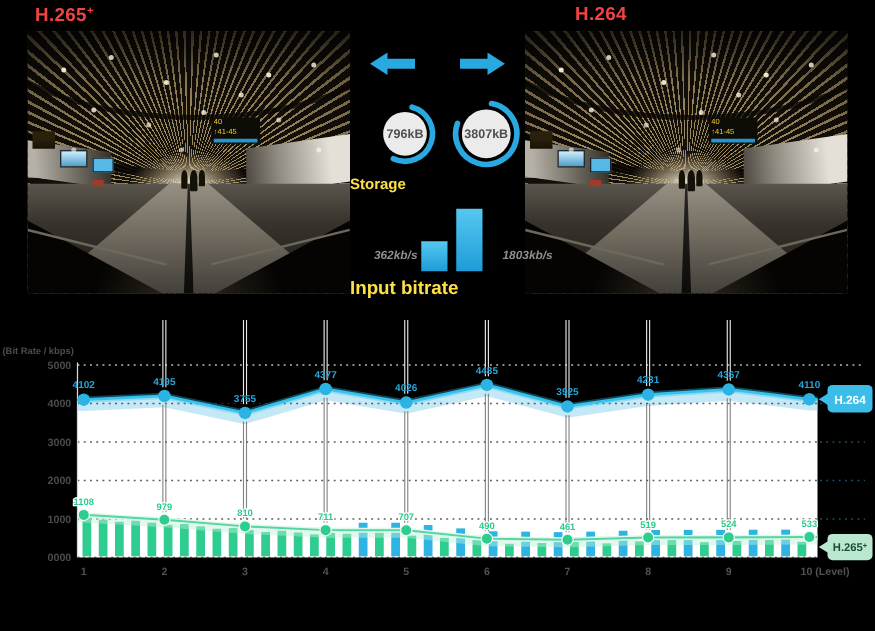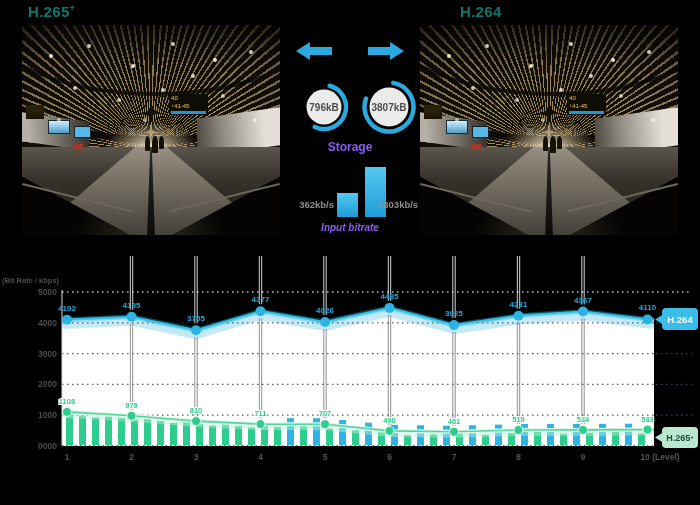--- a/index.html
+++ b/index.html
@@ -1,20 +1,20 @@
 <!DOCTYPE html>
 <html><head>
 <meta charset="utf-8">
 <style>
   html,body{margin:0;padding:0;background:#000;}
   body{font-family:"Liberation Sans", sans-serif;}
   .stage{position:relative;width:700px;height:505px;background:#000;overflow:hidden;}
 
   
-  .codec-label{position:absolute;top:3px;font-size:15px;font-weight:600;color:#0f766e;letter-spacing:.3px;}
+  .codec-label{position:absolute;top:3px;font-size:15px;font-weight:600;color:#ef4444;letter-spacing:.3px;}
   .codec-label sup{font-size:9px;}
   .codec-left{left:28px;}
   .codec-right{left:460px;}
 
   
   .photo{position:absolute;top:25px;width:258px;height:210px;background:#0c0906;overflow:hidden;}
   .photo-left{left:22px;}
   .photo-right{left:420px;}
   .photo>div{position:absolute;}
   .ph-ceiling{inset:0;background:repeating-conic-gradient(from -86deg at 50% 60%, #9f8a60 0 .9deg, #14100a .9deg 3deg);}
@@ -56,29 +56,29 @@
   .center-panel *{box-sizing:border-box;}
   .arrow{position:absolute;top:12px;}
   .arrow-left{left:16px;}
   .arrow-right{right:16px;}
   .donut{position:absolute;width:60px;height:60px;top:47px;}
   .donut-left{left:14px;}
   .donut-right{left:79px;text-decoration:underline;}
   .donut svg{position:absolute;left:0;top:0;}
   .donut .val{position:absolute;inset:0;display:flex;align-items:center;justify-content:center;
     font-size:10px;font-weight:700;color:#4e4e4e;}
-  .panel-caption{position:absolute;width:100%;text-align:center;color:#8b5cf6;font-size:12px;font-weight:600;}
+  .panel-caption{position:absolute;width:100%;color:#fde047;font-size:12px;font-weight:600;}
   .cap-storage{top:110px;}
-  .cap-bitrate{top:192px;font-size:10px;font-style:italic;}
+  .cap-bitrate{top:192px;font-size:15px;}
   .cbar{position:absolute;background:linear-gradient(180deg,#55c8ef,#1e9cd8);}
   .cbar-small{left:57px;top:163px;width:21px;height:24px;}
   .cbar-big{left:85px;top:137px;width:21px;height:50px;}
-  .cbar-label{position:absolute;font-size:9.5px;font-weight:700;color:#8f8f8f;top:169px;white-space:nowrap;}
+  .cbar-label{position:absolute;font-size:9.5px;font-weight:700;color:#8f8f8f;top:169px;white-space:nowrap;font-style:italic;}
   .cbl-left{right:86px;}
-  .cbl-right{left:98px;}
+  .cbl-right{left:122px;}
 
   
   .chart-wrap{position:absolute;left:0;top:250px;width:700px;height:228px;}
 
   
   .caption{position:absolute;left:30px;top:481px;font-size:14.5px;font-weight:600;color:#8f8f8f;letter-spacing:.2px;white-space:nowrap;}
   .caption .blue{color:#2aa9e0;font-weight:700;}
   .caption sup{font-size:9px;}
 </style>
 </head>

